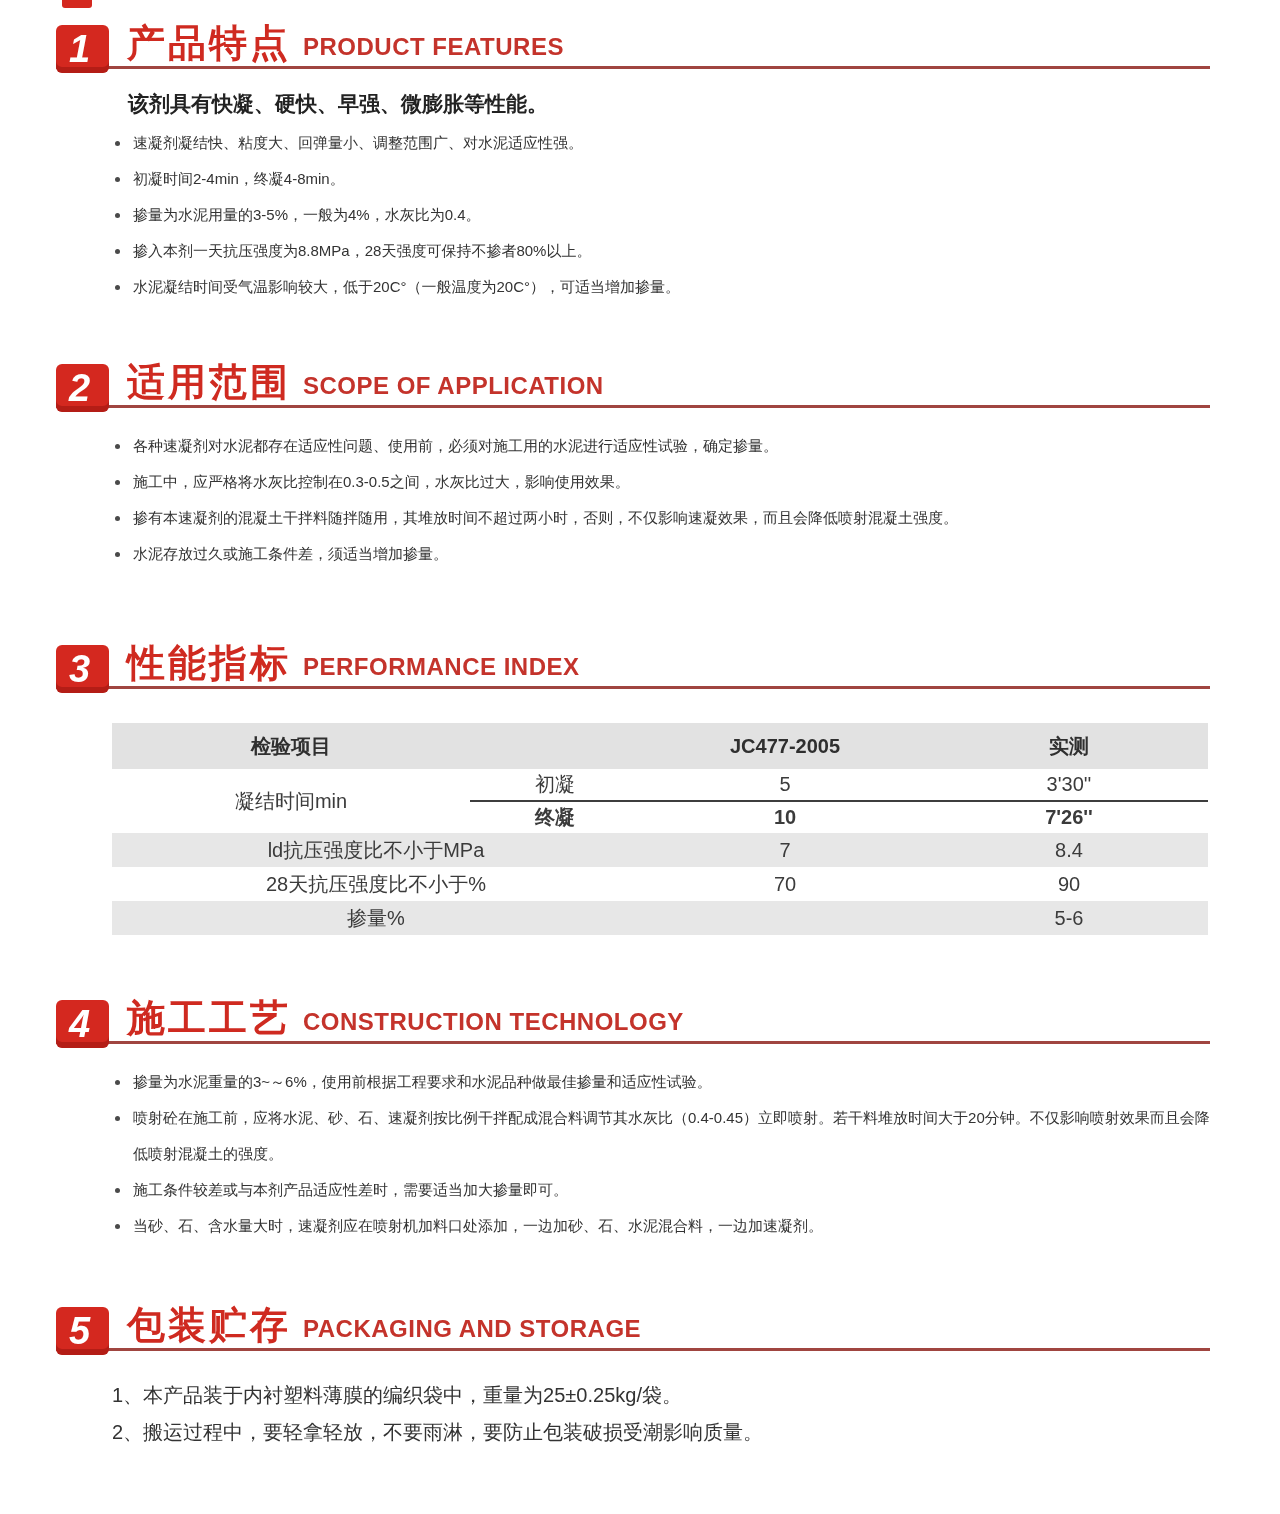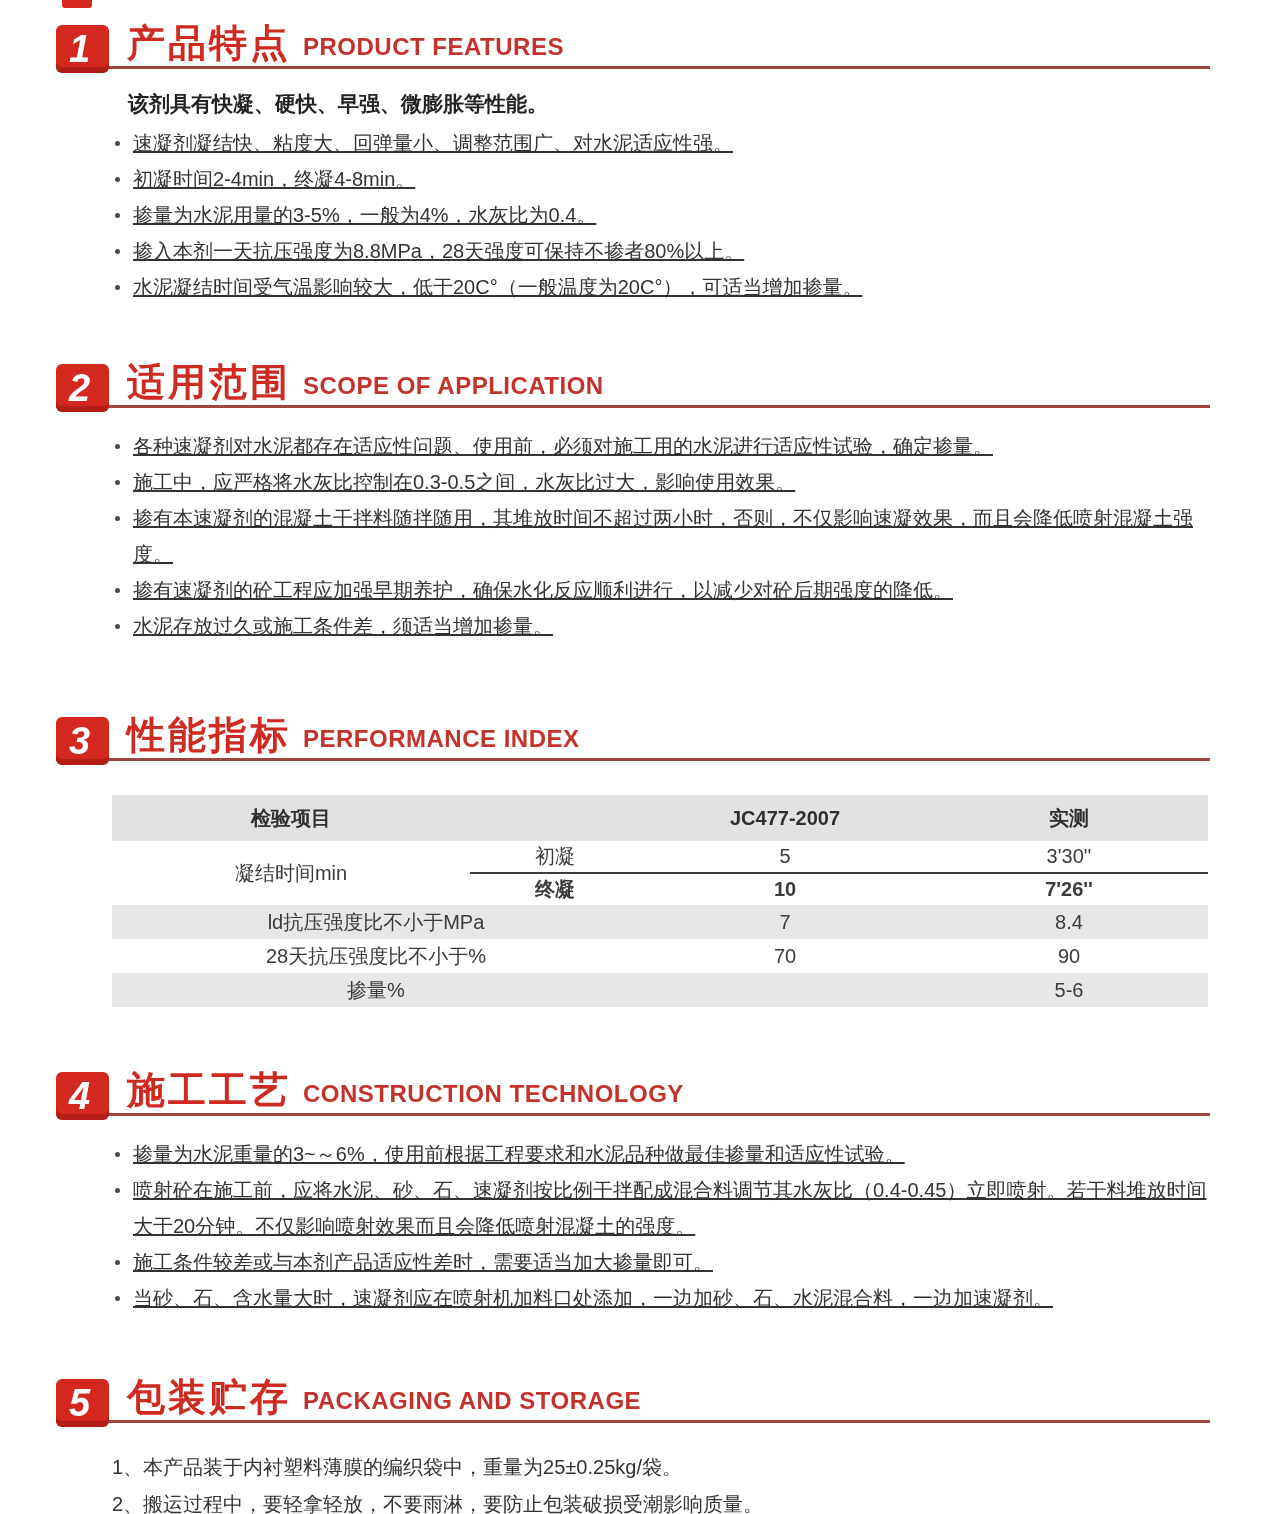--- a/index.html
+++ b/index.html
@@ -50,21 +50,21 @@
   .en-title{
     font-size:24px;font-weight:bold;color:#c4332b;
     letter-spacing:0.5px;line-height:1;
     margin:0 0 7px 12px;white-space:nowrap;
   }
   .sec-body{margin:20px 70px 0 112px;}
   .intro{
     font-size:21px;font-weight:bold;color:#222222;
     margin:18px 0 6px 16px;line-height:30px;
   }
-  .bullet{display:flex;line-height:36px;font-size:20px;text-decoration:underline;}
+  .bullet{display:flex;line-height:36px;font-size:15px;}
   .dot{
     width:5px;height:5px;flex:none;border-radius:50%;
     background:#4a4a4a;margin:16px 13px 0 3px;
   }
   .btext{flex:1;}
   
   .sec-2{margin-top:58px;}
   .sec-3{margin-top:72px;}
   .sec-4{margin-top:64px;}
   .sec-5{margin-top:62px;}
@@ -153,24 +153,20 @@
       <div class="bullet">
           <span class="dot"></span>
           <span class="btext">施工中，应严格将水灰比控制在0.3-0.5之间，水灰比过大，影响使用效果。</span>
         </div>
       <div class="bullet">
           <span class="dot"></span>
           <span class="btext">掺有本速凝剂的混凝土干拌料随拌随用，其堆放时间不超过两小时，否则，不仅影响速凝效果，而且会降低喷射混凝土强度。</span>
         </div>
       <div class="bullet">
           <span class="dot"></span>
-          <span class="btext">掺有速凝剂的砼工程应加强早期养护，确保水化反应顺利进行，以减少对砼后期强度的降低。</span>
-        </div>
-      <div class="bullet">
-          <span class="dot"></span>
           <span class="btext">水泥存放过久或施工条件差，须适当增加掺量。</span>
         </div>
     </div>
   </section>
 
   <section class="section sec-3">
     <header class="sec-head">
       <div class="badge">
           <span>3</span>
         </div>
@@ -181,21 +177,21 @@
       <colgroup>
           <col class="c-item">
           <col class="c-sub">
           <col class="c-std">
           <col class="c-meas">
         </colgroup>
       <thead>
         <tr>
           <th class="pad">检验项目</th>
           <th></th>
-          <th class="col-std">JC477-2007</th>
+          <th class="col-std">JC477-2005</th>
           <th class="col-meas">实测</th>
         </tr>
       </thead>
       <tbody>
         <tr class="subrow">
           <td class="pad" rowspan="2">凝结时间min</td>
           <td>初凝</td>
           <td class="col-std">5</td>
           <td class="col-meas">3'30''</td>
         </tr>

